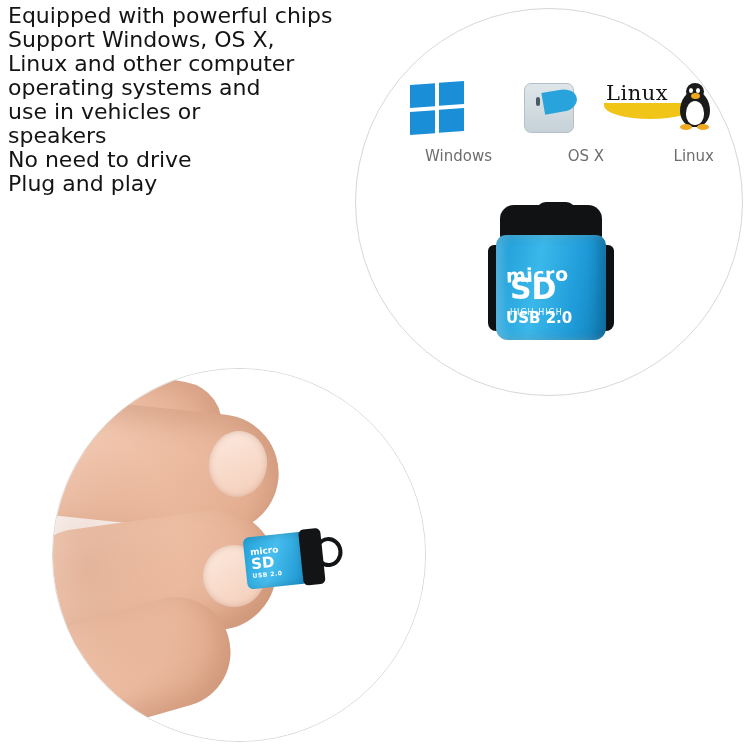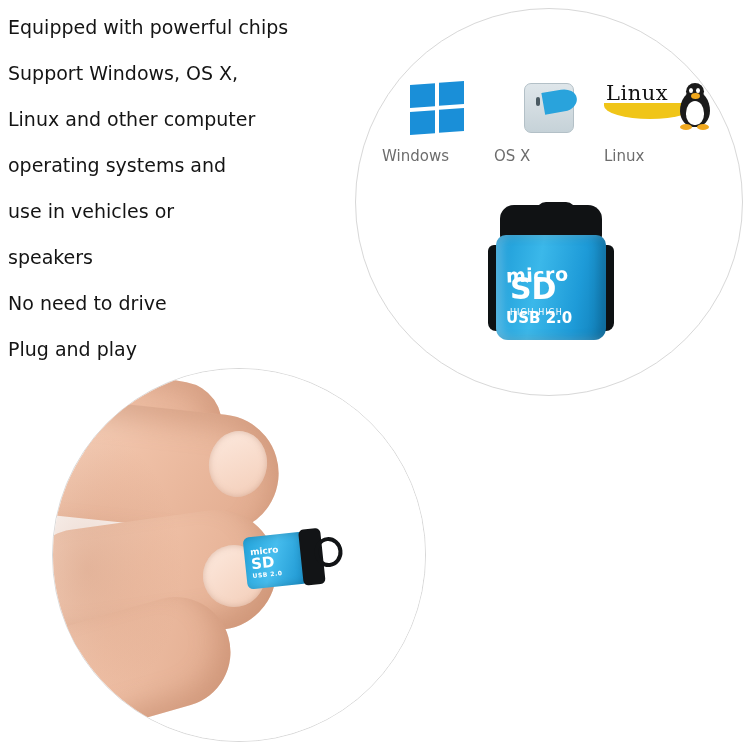--- a/index.html
+++ b/index.html
@@ -18,22 +18,22 @@
     position: relative;
     width: 750px;
     height: 750px;
     background: #ffffff;
   }
 
   
   .text-block {
     position: absolute;
     font-family: "DejaVu Sans", sans-serif;
-    font-size: 19px;
-    line-height: 46px;
+    font-size: 22px;
+    line-height: 24px;
     color: #141414;
     white-space: pre-wrap;
   }
   #top-text {
     left: 8px;
     top: 4px;
     width: 440px;
   }
   #bottom-text {
     left: 425px;
@@ -65,21 +65,21 @@
   
   .os-row {
     position: absolute;
     top: 68px;
     left: 0;
     width: 100%;
     height: 120px;
   }
   .os-item {
     position: absolute;
-    text-align: left;
+    text-align: right;
     width: 110px;
   }
   .os-item .os-label {
     display: block;
     margin-top: 8px;
     font-size: 15px;
     color: #6d6d6d;
     font-family: "DejaVu Sans", sans-serif;
   }
   #os-windows { left: 26px; }

